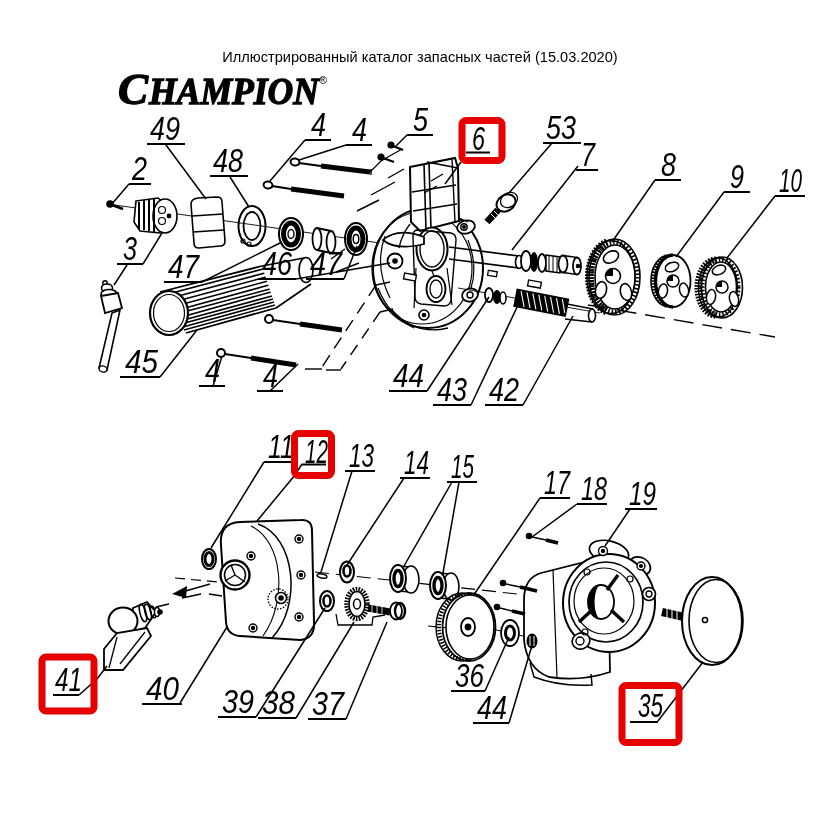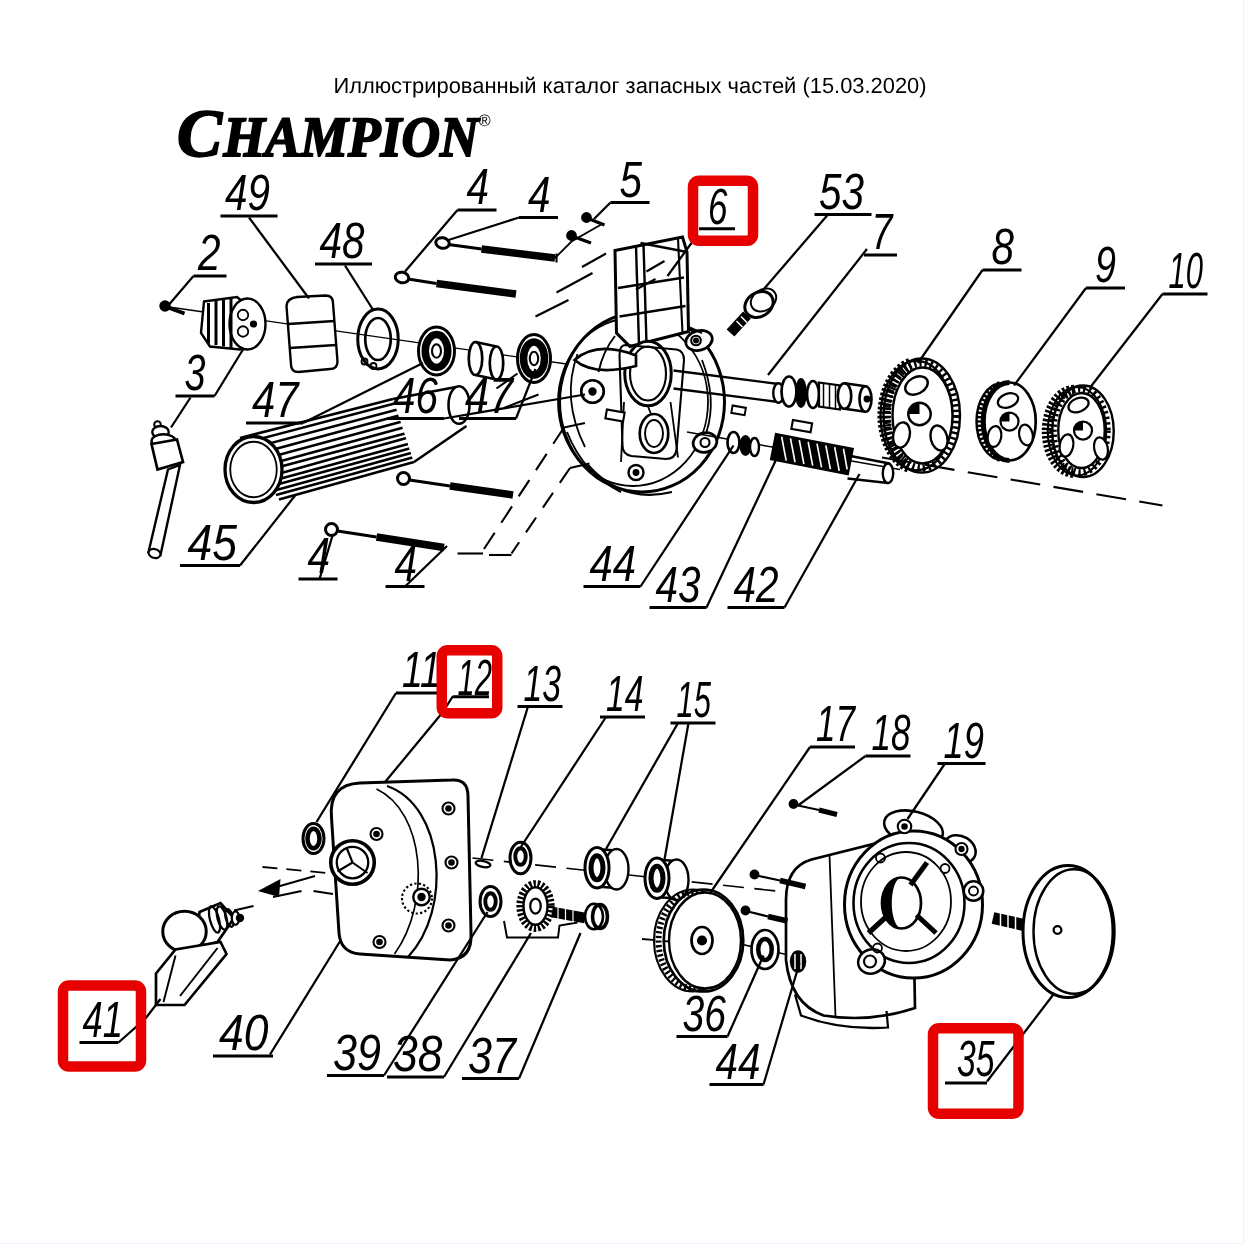--- a/index.html
+++ b/index.html
@@ -1,16 +1,16 @@
 <!DOCTYPE html>
 <html><head>
 <meta charset="utf-8">
 <style>
   html,body{margin:0;padding:0;background:#ffffff;}
-  #page{position:relative;width:829px;height:829px;background:#c4b5fd;overflow:hidden;}
+  #page{position:relative;width:829px;height:829px;background:#eab308;overflow:hidden;}
   svg{position:absolute;top:0;left:0;}
   text{font-family:"Liberation Sans", sans-serif;}
   .num{font-family:"Liberation Sans", sans-serif;font-style:italic;font-size:34px;fill:#000;}
   .logot{font-family:"Liberation Serif", serif !important;font-weight:bold;font-style:italic;}
 </style>
 </head>
 <body>
 <div id="page">
 <svg width="829" height="829" viewBox="0 0 829 829">
 <rect x="0" y="0" width="829" height="829" fill="#ffffff"></rect>

